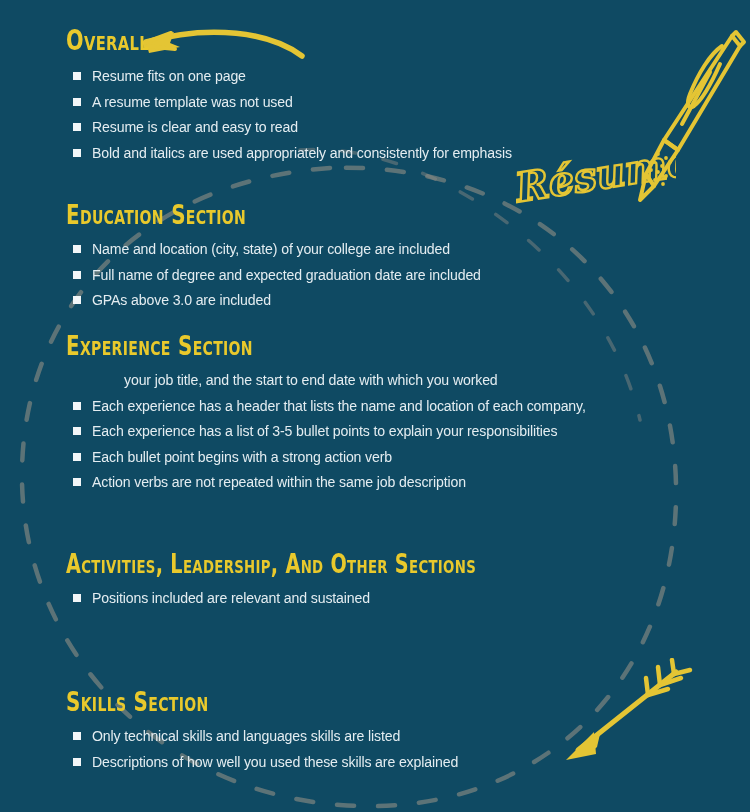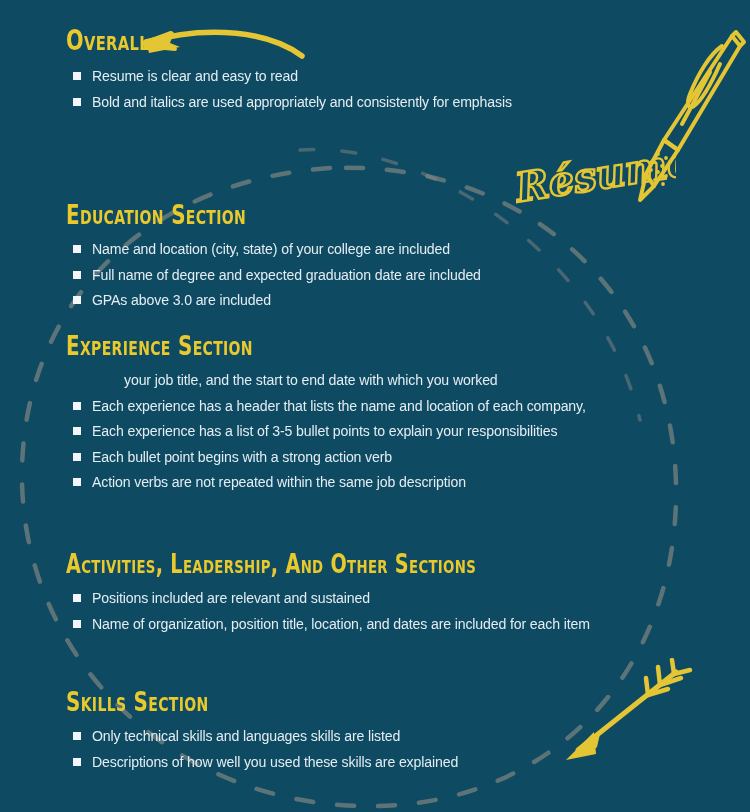--- a/index.html
+++ b/index.html
@@ -222,20 +222,28 @@
     <path d="M18 102 L 46 74 L 48 96 Z" fill="#e4c534"></path>
   </svg>
 
   <div id="content">
 
     <div class="block section" id="sec-overall">
       <div class="section-heading h-overall">Overall</div>
       <ul class="items list-pad">
         <li class="item">
           <span class="bullet"></span>
+          <span class="txt">Resume fits on one page</span>
+        </li>
+        <li class="item">
+          <span class="bullet"></span>
+          <span class="txt">A resume template was not used</span>
+        </li>
+        <li class="item">
+          <span class="bullet"></span>
           <span class="txt">Resume is clear and easy to read</span>
         </li>
         <li class="item">
           <span class="bullet"></span>
           <span class="txt">Bold and italics are used appropriately and consistently for emphasis</span>
         </li>
       </ul>
     </div>
 
     <div class="block section" id="sec-education">
@@ -281,24 +289,20 @@
       </ul>
     </div>
 
     <div class="block section" id="sec-activities">
       <div class="section-heading h-activities">Activities, Leadership, and Other Sections</div>
       <ul class="items list-pad">
         <li class="item">
           <span class="bullet"></span>
           <span class="txt">Positions included are relevant and sustained</span>
         </li>
-        <li class="item">
-          <span class="bullet"></span>
-          <span class="txt">Name of organization, position title, location, and dates are included for each item</span>
-        </li>
       </ul>
     </div>
 
     <div class="block section" id="sec-skills">
       <div class="section-heading h-skills">Skills Section</div>
       <ul class="items list-pad">
         <li class="item">
           <span class="bullet"></span>
           <span class="txt">Only technical skills and languages skills are listed</span>
         </li>

